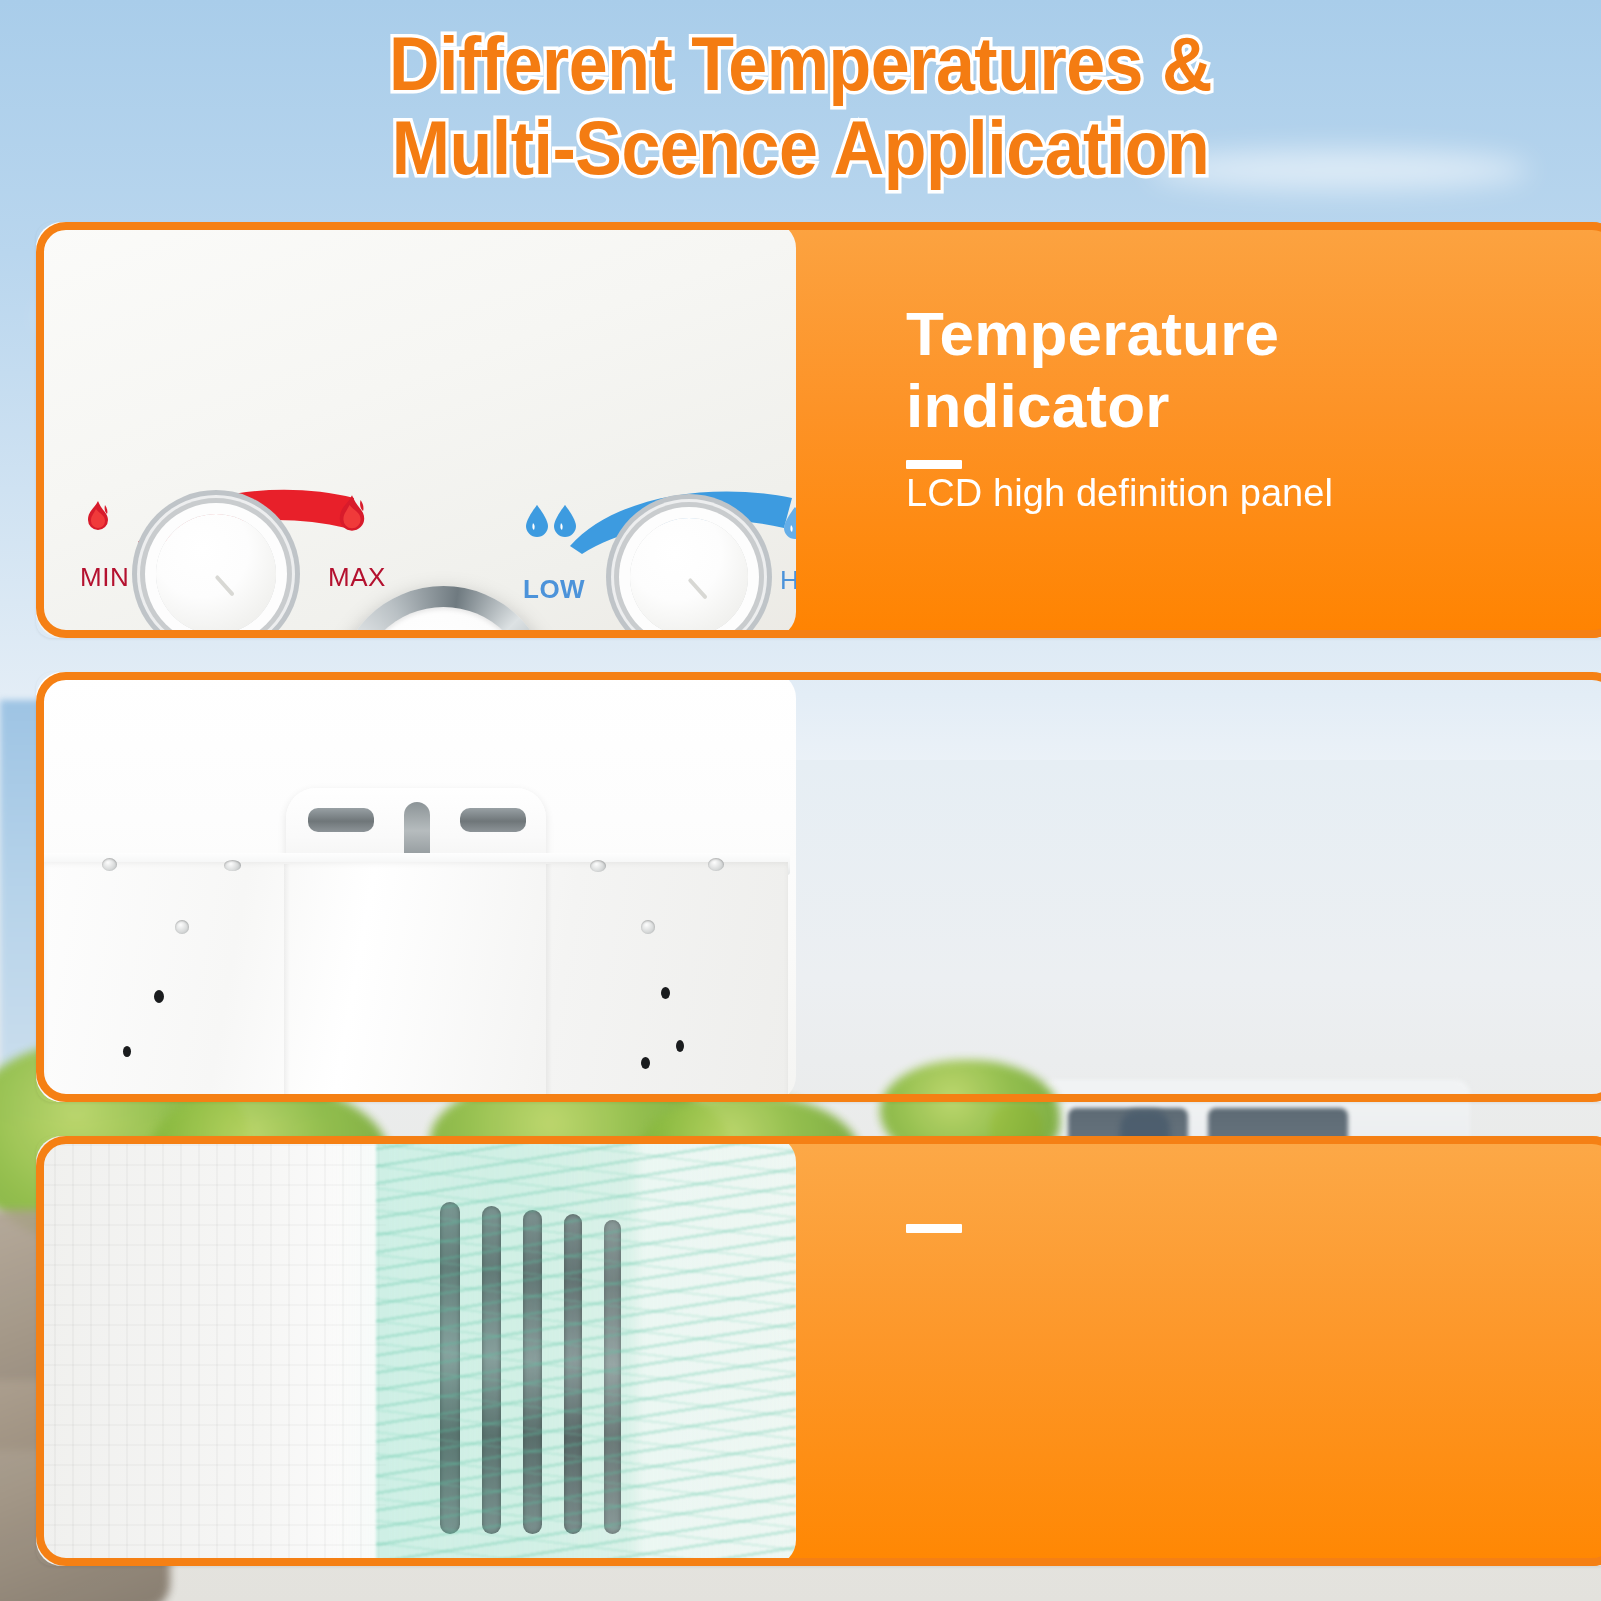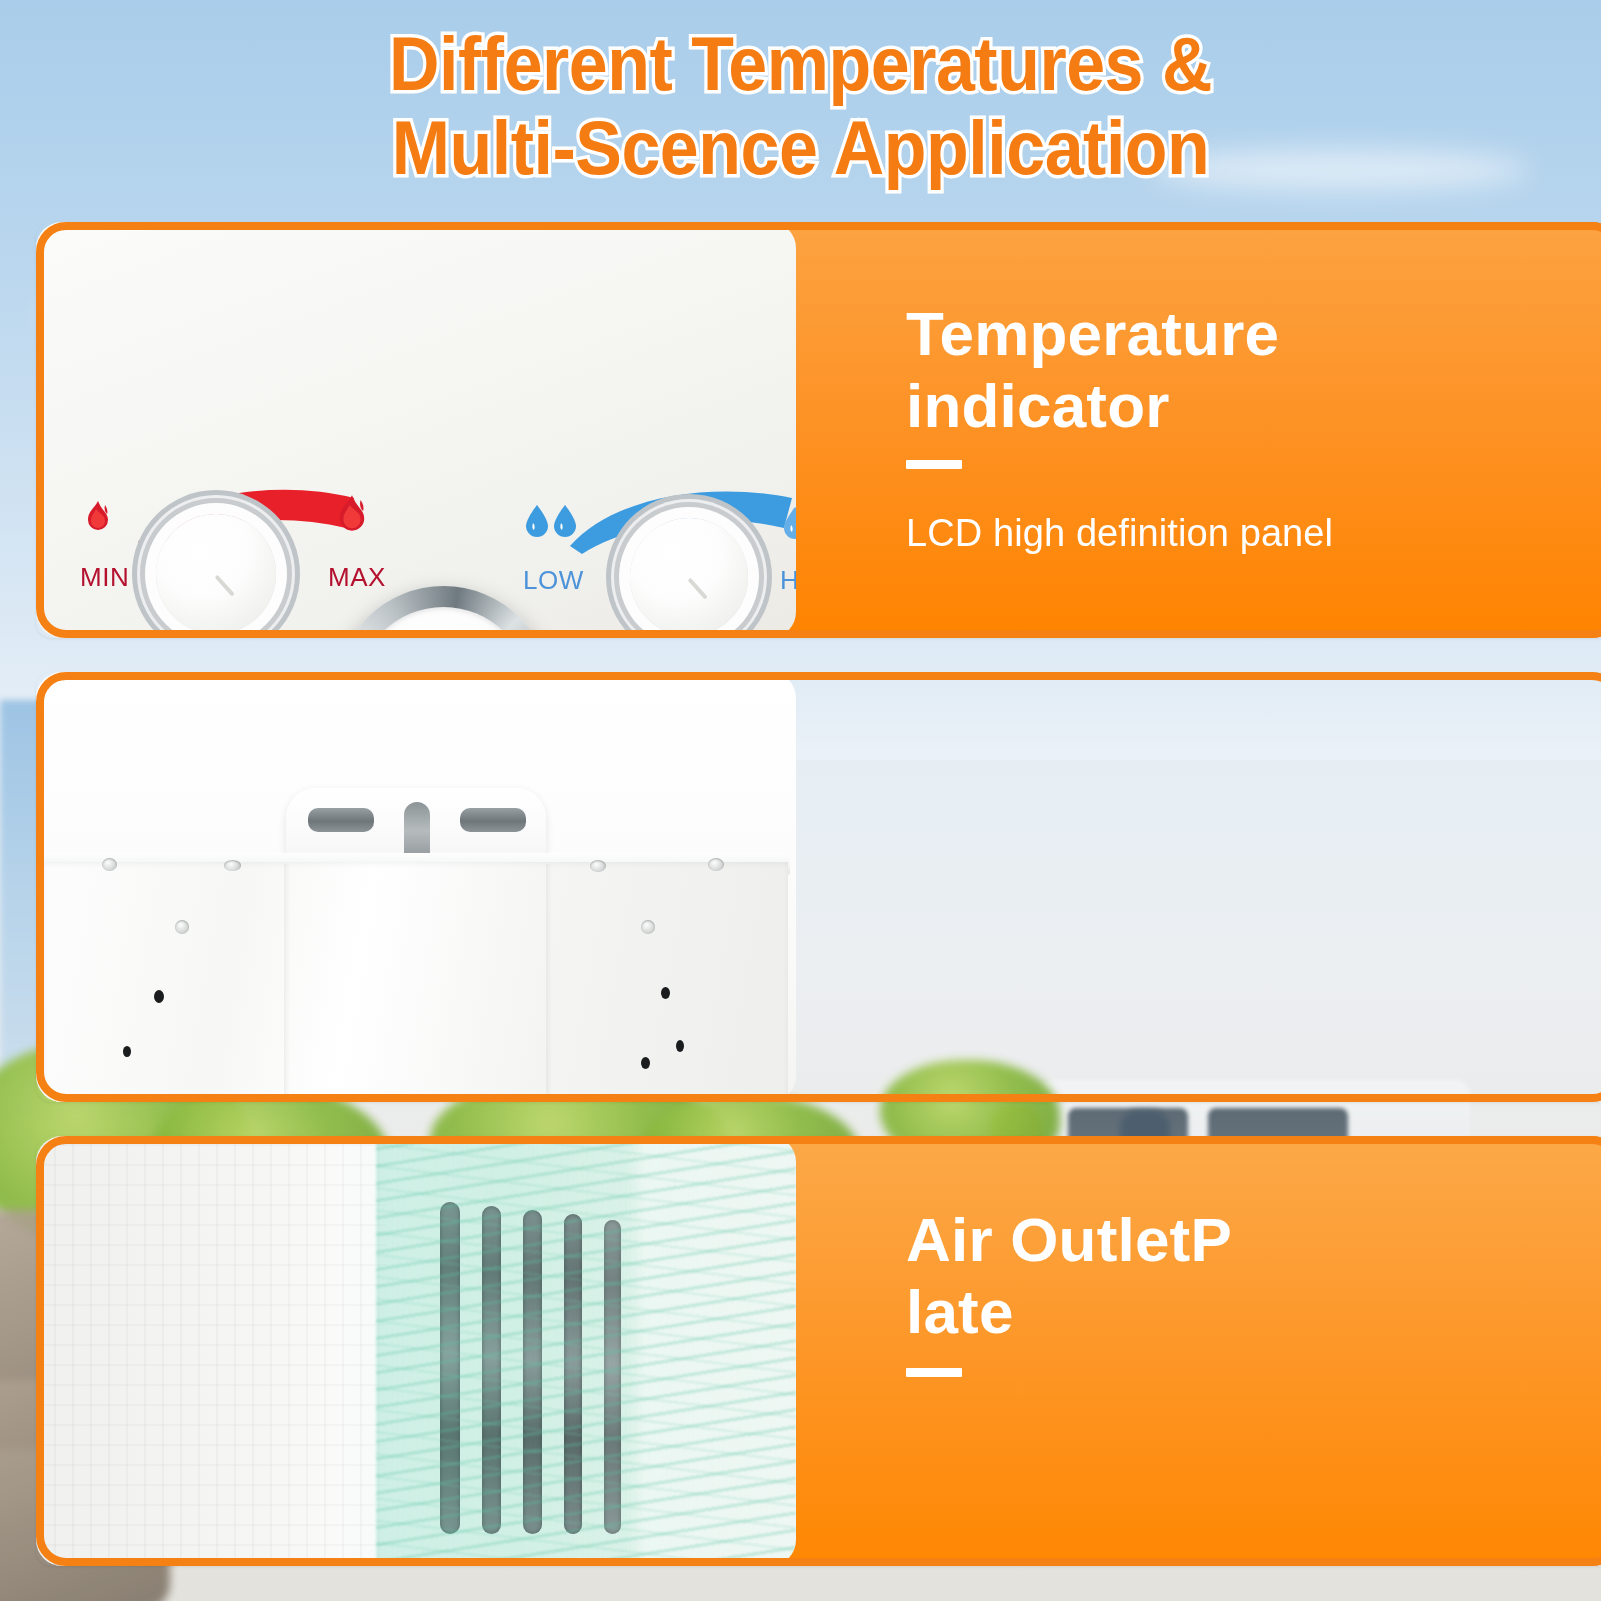--- a/index.html
+++ b/index.html
@@ -97,21 +97,21 @@
     color:#fff;font-weight:bold;font-size:62px;line-height:72px;
     letter-spacing:.2px;white-space:pre-line;
   }
   .pdash{width:56px;height:9px;background:#fff;border-radius:1px;}
   .psub{
     color:#fff;font-size:38px;line-height:48px;font-weight:normal;
     letter-spacing:.1px;white-space:pre-line;
   }
   #panel-1 .copy-inner{padding-top:76px;}
   #panel-1 .pdash{margin-top:18px;}
-  #panel-1 .psub{margin-top:40px;}
+  #panel-1 .psub{}
   #panel-2 .copy-inner{padding-top:76px;}
   #panel-2 .pdash{margin-top:18px;}
   #panel-2 .psub{margin-top:44px;}
   #panel-3 .copy-inner{padding-top:68px;}
   #panel-3 .pdash{margin-top:20px;}
   #panel-3 .psub{margin-top:44px;}
 
   
   .ctl{
     position:absolute;inset:0;
@@ -312,21 +312,21 @@
           <path d="M9 19 c-1 3-1 6 1 7 1-3 1-5-1-7 Z" fill="#ffffff"></path>
         </svg>
       </span>
       <span class="drop" style="left:746px;top:284px;">
         <svg width="26" height="34" viewBox="0 0 26 34">
           <path d="M13 1 C13 1,2 15,2 22 a11 11 0 0 0 22 0 C24 15,13 1,13 1 Z" fill="#65AEE8"></path>
           <path d="M9 19 c-1 3-1 6 1 7 1-3 1-5-1-7 Z" fill="#ffffff"></path>
         </svg>
       </span>
       <div class="knob" id="water-knob"></div>
-      <span class="mini-label c-blue" style="left:487px;top:343px;">LOW</span>
+      <span class="mini-label c-blue" style="left:487px;top:352px;font-weight:bold;">LOW</span>
       <span class="mini-label c-blue" style="left:744px;top:343px;">HIGH</span>
 
       <div id="lcd">
         <div class="ring2">
           <div class="screen">
             
             
             
             
           </div>
@@ -362,22 +362,20 @@
       <div class="dot" style="left:605px;top:385px;width:9px;height:12px;"></div>
 
     </div>
   </div>
   <div class="frame"></div>
 </section>
 
 <section class="panel" id="panel-3">
   <div class="copy">
     <div class="copy-inner">
-      <div class="ptitle">Air OutletP
-late</div>
       <div class="pdash"></div>
     </div>
   </div>
 
   <div class="photo">
     <div class="air">
       <div class="air-texture"></div>
       <div class="air-glow"></div>
       <div class="vent" style="left:404px;top:66px;width:20px;height:332px;"></div>
       <div class="vent" style="left:446px;top:70px;width:19px;height:328px;"></div>

